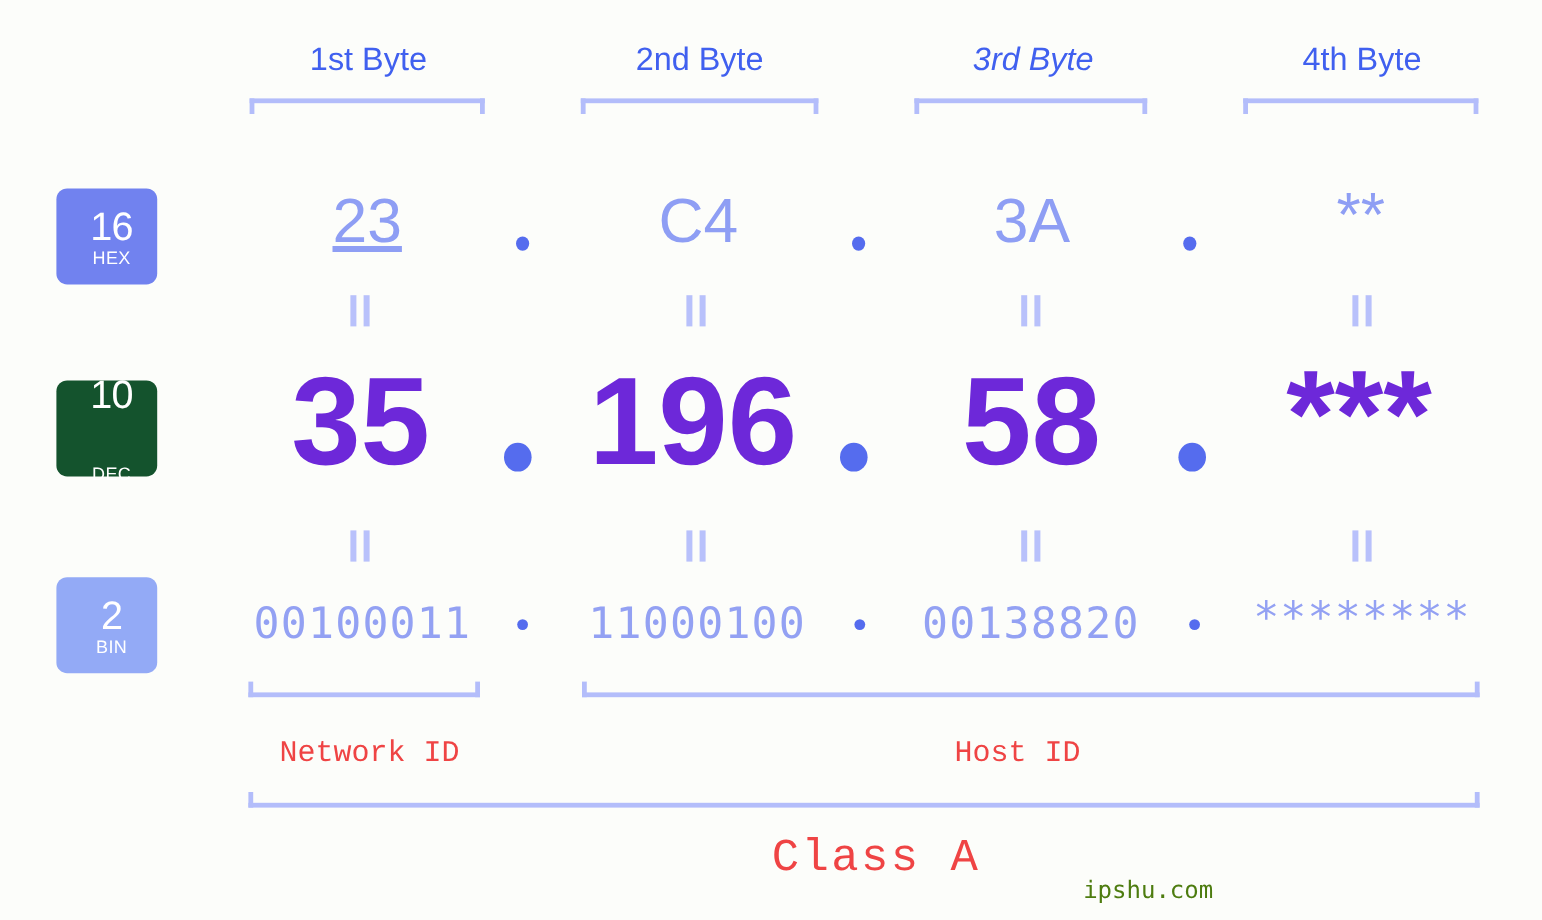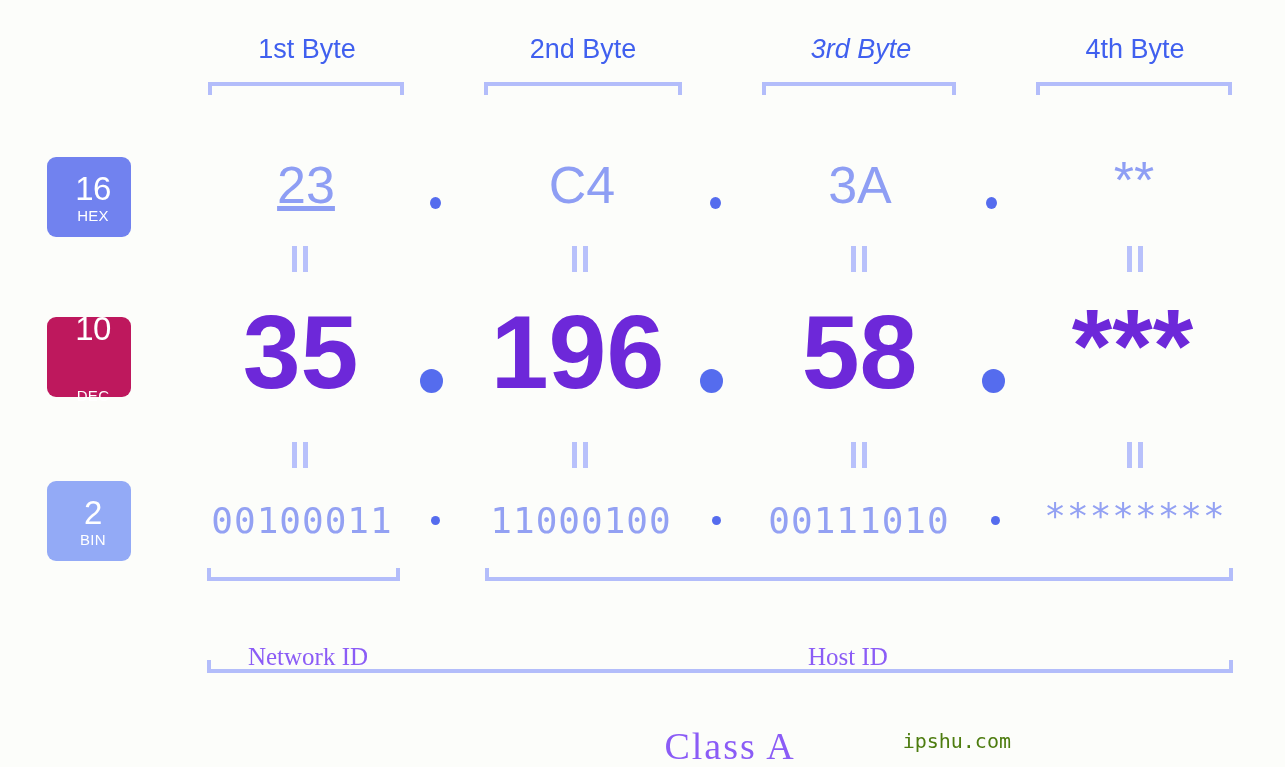--- a/index.html
+++ b/index.html
@@ -129,23 +129,22 @@
     display: block;
   }
   .eqs i:first-child { left: 0; }
   .eqs i:last-child  { left: 11px; }
 
   
   .cap {
     position: absolute;
     text-align: center;
     white-space: nowrap;
-    color: #8b5cf6;
-    font-family: Liberation Serif, serif;
-    margin-top: 30px;
+    color: #ef4444;
+    font-family: Liberation Mono, monospace;
   }
   .cap.id    { font-size: 25px; }
   .cap.klass { font-size: 38px; letter-spacing: 2px; }
 
   
   .watermark {
     position: absolute;
     right: 14px;
     bottom: 14px;
     font-size: 20px;
@@ -166,21 +165,21 @@
 
   <div class="bracket-down" style="left:208px; top:82px; width:196px;"></div>
   <div class="bracket-down" style="left:484px; top:82px; width:198px;"></div>
   <div class="bracket-down" style="left:762px; top:82px; width:194px;"></div>
   <div class="bracket-down" style="left:1036px; top:82px; width:196px;"></div>
 
   <div class="badge" style="top:157px; background:#7182ef;">
     <span class="num">16</span>
     <span class="nm">HEX</span>
   </div>
-  <div class="badge" style="top:317px; background:#be185d;gap:40px;">
+  <div class="badge" style="top:317px; background:#14532d;gap:40px;">
     <span class="num">10</span>
     <span class="nm">DEC</span>
   </div>
   <div class="badge" style="top:481px; background:#93aaf6;">
     <span class="num">2</span>
     <span class="nm">BIN</span>
   </div>
 
   <div class="row-hex">
     <div class="val" style="left:206px; top:159px; width:200px;text-decoration:underline;">23</div>
@@ -234,21 +233,21 @@
       <i></i>
     </div>
   <div class="eqs" style="left:1127px; top:442px;">
       <i></i>
       <i></i>
     </div>
 
   <div class="row-bin">
     <div class="val" style="left:200px; top:503px; width:204px;">00100011</div>
     <div class="val" style="left:479px; top:503px; width:204px;">11000100</div>
-    <div class="val" style="left:757px; top:503px; width:204px;">00111010</div>
+    <div class="val" style="left:757px; top:503px; width:204px;">00138820</div>
     <div class="val" style="left:1033px; top:498px; width:204px;">********</div>
 
     <div class="dot bin" style="left:431px; top:516px;"></div>
     <div class="dot bin" style="left:712px; top:516px;"></div>
     <div class="dot bin" style="left:991px; top:516px;"></div>
   </div>
 
   <div class="bracket-up" style="left:207px; top:568px; width:193px;"></div>
   <div class="bracket-up" style="left:485px; top:568px; width:748px;"></div>
 

